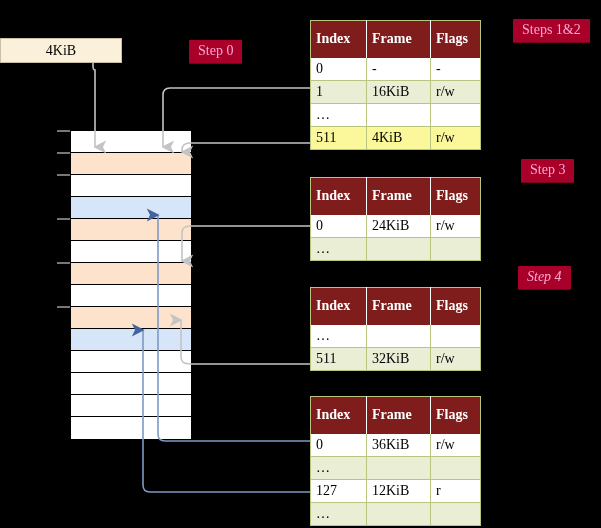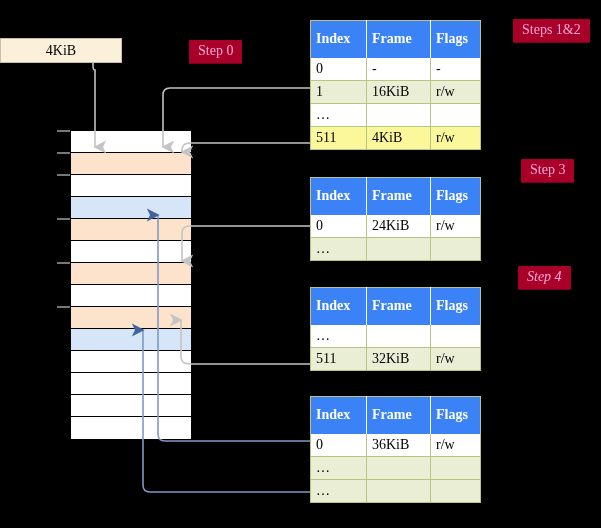--- a/index.html
+++ b/index.html
@@ -44,21 +44,21 @@
   
   .ptable {
     position: absolute;
     border-collapse: collapse;
     border: 1px solid #b9c47f;
     background: #ffffff;
     font-size: 14px;
     table-layout: fixed;
   }
   .ptable th {
-    background: #3b82f6;
+    background: #7f1d1d;
     color: #ffffff;
     font-weight: bold;
     text-align: left;
     padding: 2px 5px;
     border-right: 1px solid #ffffff;
     height: 37px;
     box-sizing: border-box;
   }
   .ptable th:last-child { border-right: none; }
   .ptable td {
@@ -301,20 +301,25 @@
           <tr class="plain">
             <td>0</td>
             <td>36KiB</td>
             <td>r/w</td>
           </tr>
           <tr class="alt">
             <td>…</td>
             <td></td>
             <td></td>
           </tr>
+          <tr class="plain">
+            <td>127</td>
+            <td>12KiB</td>
+            <td>r</td>
+          </tr>
           <tr class="alt">
             <td>…</td>
             <td></td>
             <td></td>
           </tr>
         </tbody>
       </table>
     </div>
 
 <div class="mtick" style="top: 130px;"></div>

